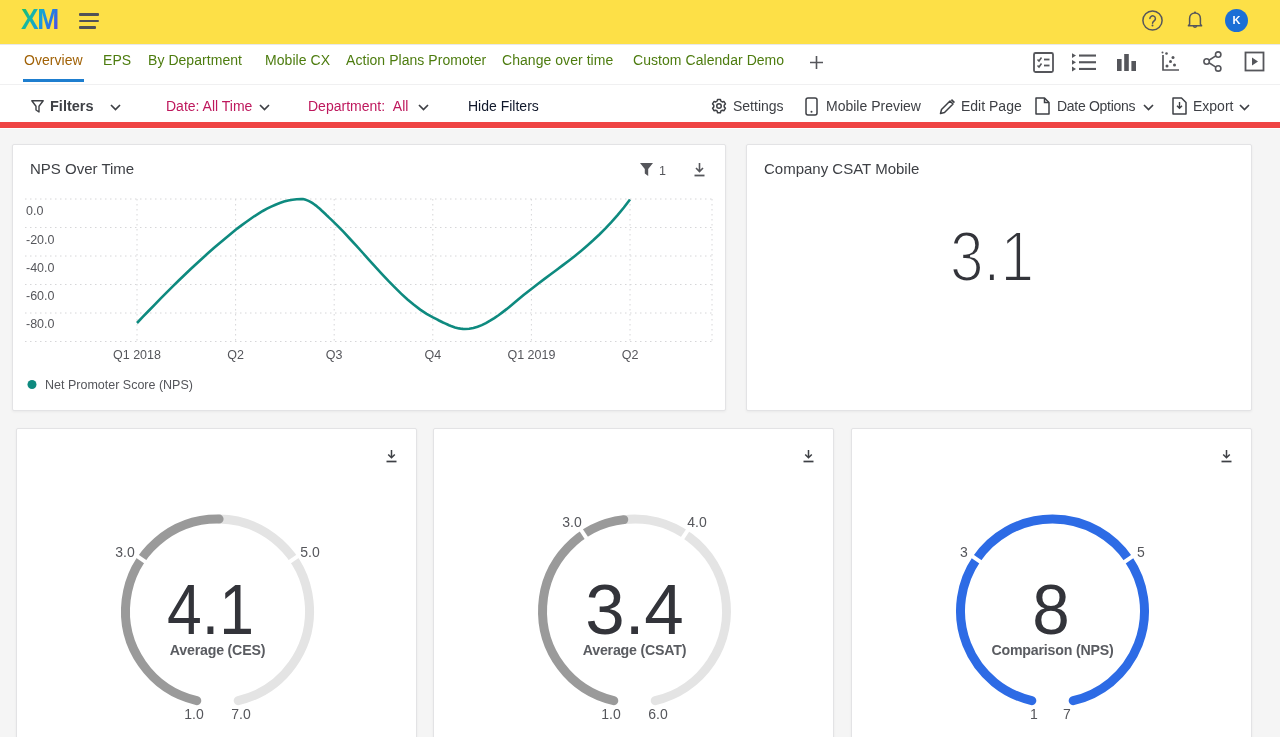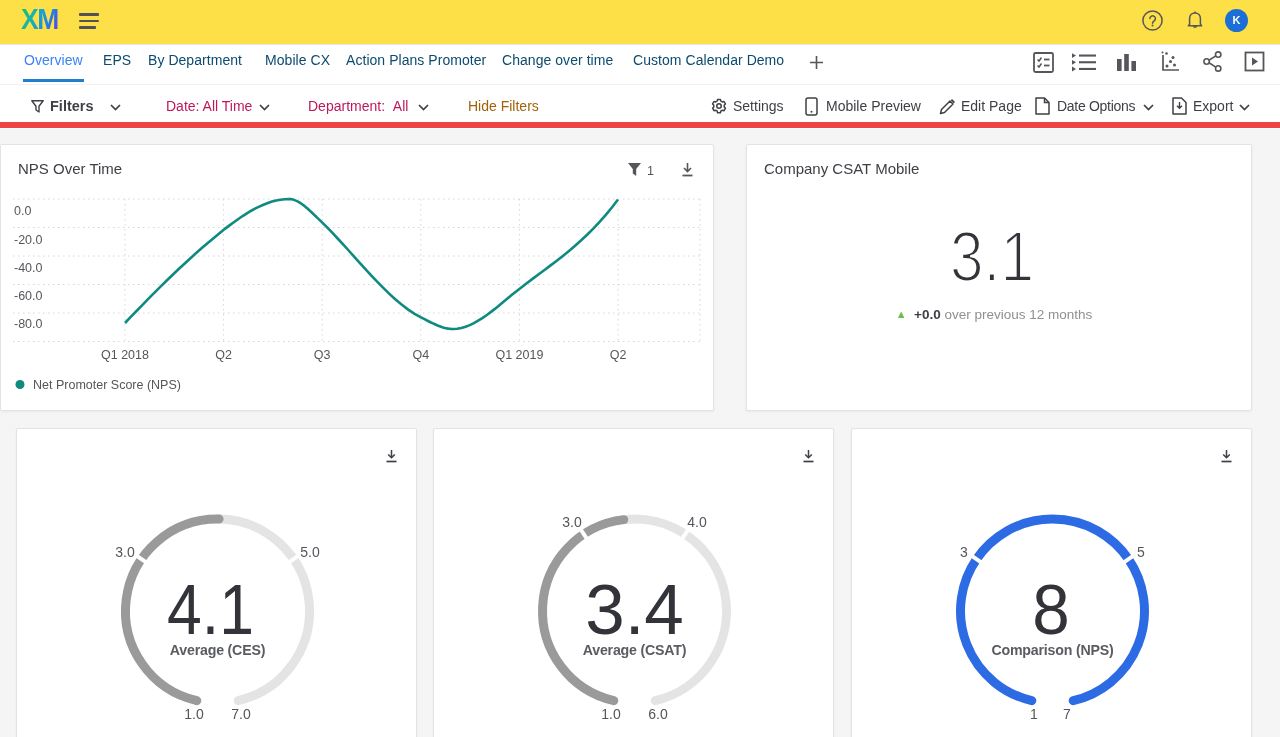--- a/index.html
+++ b/index.html
@@ -10,31 +10,31 @@
   background:linear-gradient(118deg,#1fbe51 0%, #17b7a6 30%, #189ae0 55%, #2f6fe3 75%, #6b3bd9 100%);
   -webkit-background-clip:text; background-clip:text; color:transparent; }
 .burger { position:absolute; left:79px; top:13px; width:20px; }
 .burger div { height:2.8px; background:#515257; border-radius:1px; margin-bottom:3.8px; }
 .burger div:last-child { width:17px; }
 .crumb { position:absolute; left:122px; top:12px; font-size:16px; color:#6a6c71; }
 .crumb b { color:#3e4045; font-weight:normal; }
 .hicon { position:absolute; top:10px; }
 .avatar { position:absolute; left:1225px; top:9px; width:23px; height:23px; border-radius:50%; background:#1b6fd6; color:#fff; font-size:11px; font-weight:bold; text-align:center; line-height:23px; }
 .tabs { position:absolute; left:0; top:46px; width:1280px; height:37px; background:#fff; }
-.tab { position:absolute; top:6px; font-size:14px; letter-spacing:0.05px; color:#0c4a6e; }
-.tab.active { color:#3b82f6;text-align:center; }
+.tab { position:absolute; top:6px; font-size:14px; letter-spacing:0.05px; color:#4d7c0f; }
+.tab.active { color:#a16207;text-align:center; }
 .tab.active:after { content:""; position:absolute; left:-1px; right:-1px; top:27px; height:3px; background:#1e7ecf; }
 .ticon { position:absolute; top:5px; }
 .fbar { position:absolute; left:0; top:84px; width:1280px; height:44px; background:#fff; border-bottom:6px solid #ef4444; border-top:1px solid #f0f0f1; }
 .fitem { position:absolute; top:13px; font-size:14px; color:#3e4045; }
 .fgray { color:#be185d; }
-.flink { color:#a16207; }
+.flink { color:#0f172a; }
 .content { position:absolute; left:0; top:129px; width:1280px; height:608px; background:#f5f5f5; }
 .card { position:absolute; background:#fff; border:1px solid #e3e3e5; border-radius:2px; box-shadow:0 1px 3px rgba(0,0,0,0.05); }
-.cardA { left:0; top:15px; width:714px; height:267px; }
+.cardA { left:12px; top:15px; width:714px; height:267px; }
 .cardB { left:746px; top:15px; width:506px; height:267px; }
 .cardC { left:16px; top:299px; width:401px; height:360px; }
 .cardD { left:433px; top:299px; width:401px; height:360px; }
 .cardE { left:851px; top:299px; width:401px; height:360px; }
 .ctitle { position:absolute; left:17px; top:15px; font-size:15px; color:#3e4045; }
 .bignum { position:absolute; width:100%; text-align:center; font-size:71px; color:#33343a; -webkit-text-stroke:2.2px #fff; transform:scaleX(0.85); }
 .gaugeval { font-size:71px; fill:#33343a; }
 svg text { font-family:"Liberation Sans",sans-serif; opacity:0.999; }
 </style>
 </head>
@@ -193,24 +193,20 @@
         <text x="617" y="214">Q2</text>
       </g>
       <path id="curve" d="M124.0,178.0 L130.0,171.7 L136.0,165.5 L142.0,159.3 L148.0,153.2 L154.0,147.2 L160.0,141.2 L166.0,135.3 L172.0,129.5 L178.0,123.8 L184.0,118.2 L190.0,112.7 L196.0,107.3 L202.0,102.0 L208.0,96.9 L214.0,91.9 L220.0,87.0 L224.2,83.6 L228.5,80.4 L232.8,77.2 L237.0,74.2 L241.2,71.3 L245.5,68.6 L249.8,66.0 L254.0,63.7 L258.2,61.6 L262.5,59.7 L266.8,58.0 L271.0,56.6 L275.2,55.5 L279.5,54.7 L283.8,54.2 L288.0,54.0 L289.9,54.1 L291.8,54.5 L293.6,55.1 L295.5,55.9 L297.4,56.8 L299.2,57.9 L301.1,59.2 L303.0,60.6 L304.9,62.2 L306.8,63.8 L308.6,65.5 L310.5,67.2 L312.4,69.0 L314.2,70.8 L316.1,72.6 L318.0,74.4 L324.4,80.6 L330.8,87.2 L337.1,94.0 L343.5,100.9 L349.9,108.0 L356.2,115.1 L362.6,122.2 L369.0,129.1 L375.4,135.9 L381.8,142.4 L388.1,148.6 L394.5,154.5 L400.9,159.8 L407.2,164.6 L413.6,168.9 L420.0,172.4 L422.0,173.4 L424.0,174.4 L426.0,175.5 L428.0,176.5 L430.0,177.5 L432.0,178.4 L434.0,179.3 L436.0,180.2 L438.0,181.0 L440.0,181.7 L442.0,182.4 L444.0,182.9 L446.0,183.4 L448.0,183.7 L450.0,183.9 L452.0,184.0 L456.2,183.7 L460.4,183.0 L464.6,181.7 L468.8,180.1 L472.9,178.1 L477.1,175.7 L481.3,173.1 L485.5,170.2 L489.7,167.1 L493.9,163.9 L498.1,160.5 L502.2,157.1 L506.4,153.6 L510.6,150.1 L514.8,146.7 L519.0,143.4 L525.1,138.7 L531.2,134.1 L537.4,129.5 L543.5,125.0 L549.6,120.4 L555.8,115.7 L561.9,110.9 L568.0,105.9 L574.1,100.7 L580.2,95.3 L586.4,89.5 L592.5,83.4 L598.6,76.9 L604.8,69.9 L610.9,62.5 L617.0,54.5" fill="none" stroke="#0e8a7f" stroke-width="2.6"></path>
       <circle cx="19" cy="239.5" r="4.5" fill="#0e8a7f"></circle>
       <text x="32" y="244" font-size="12.5" fill="#55565b">Net Promoter Score (NPS)</text>
     </svg>
   </div>
   <div class="card cardB">
     <div class="ctitle">Company CSAT Mobile</div>
     <div class="bignum" style="top:71px;left:-7px">3.1</div>
-    <div style="position:absolute;top:162px;left:-5px;width:100%;text-align:center;font-size:13.5px;color:#8e9094">
-      <span style="color:#6cbe4b;font-size:11px;position:relative;top:-1px">▲</span>
-      <b style="color:#3e4045">&nbsp;+0.0</b> over previous 12 months
-    </div>
   </div>
   <div class="card cardC">
     <svg style="position:absolute;left:368px;top:20px" width="13" height="14" viewBox="0 0 13 14">
         <g stroke="#3e4045" stroke-width="1.5" fill="none">
           <path d="M6.5 1 V8.2 M3.2 5.5 L6.5 8.8 L9.8 5.5"></path>
           <path d="M1.5 12.5 H11.5" stroke-width="1.7"></path>
         </g>
       </svg>
     <svg style="position:absolute;left:0;top:0" width="401" height="359" viewBox="0 0 401 359">
       <g fill="none" stroke-linecap="round" stroke-width="9">

